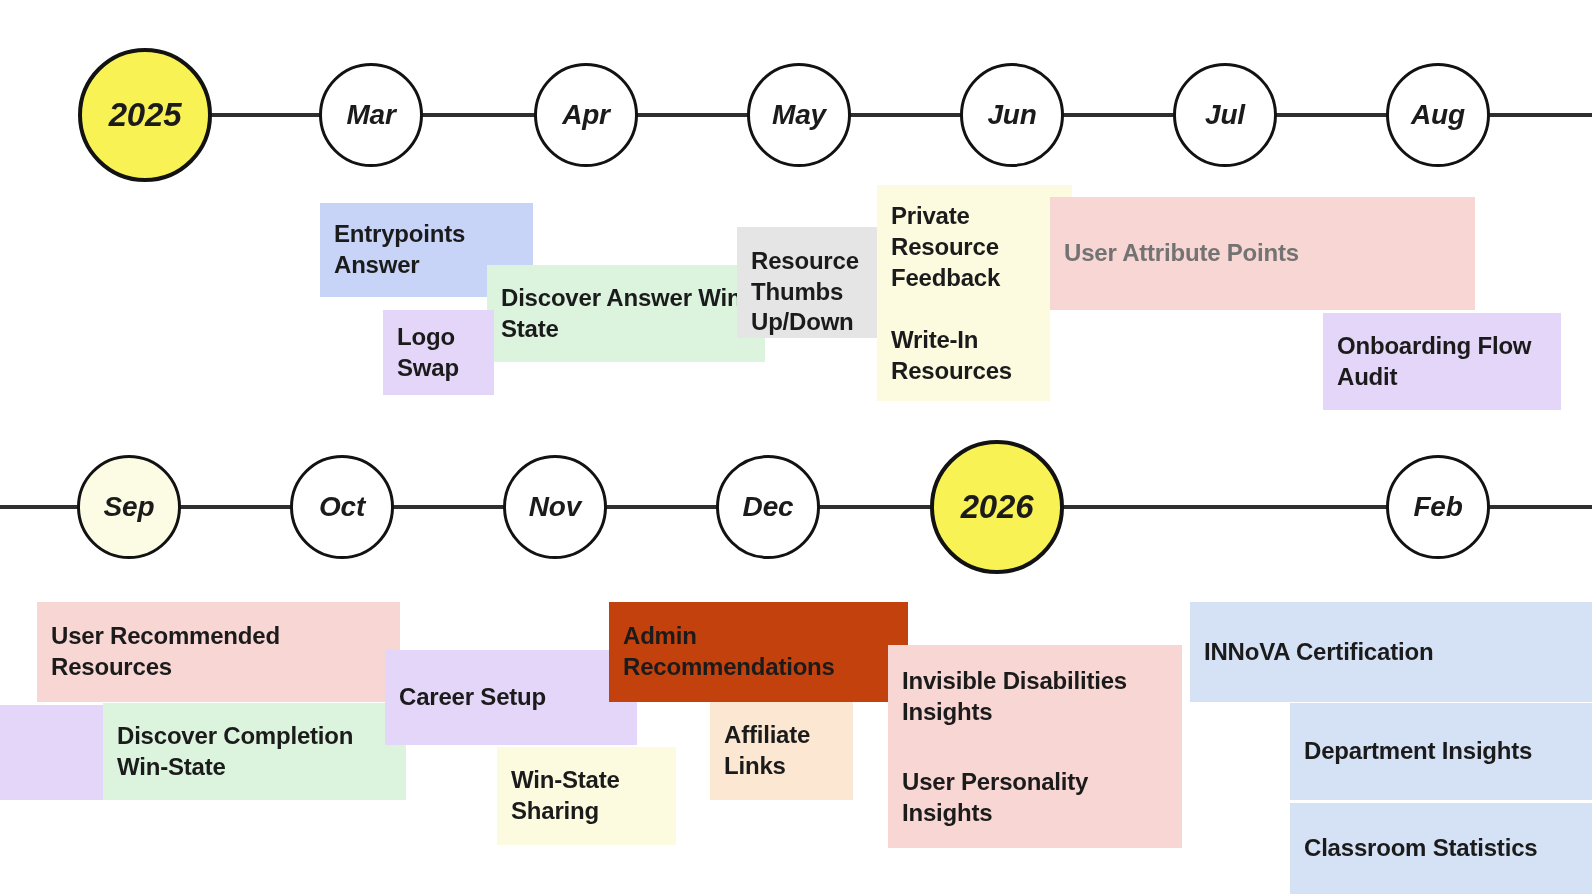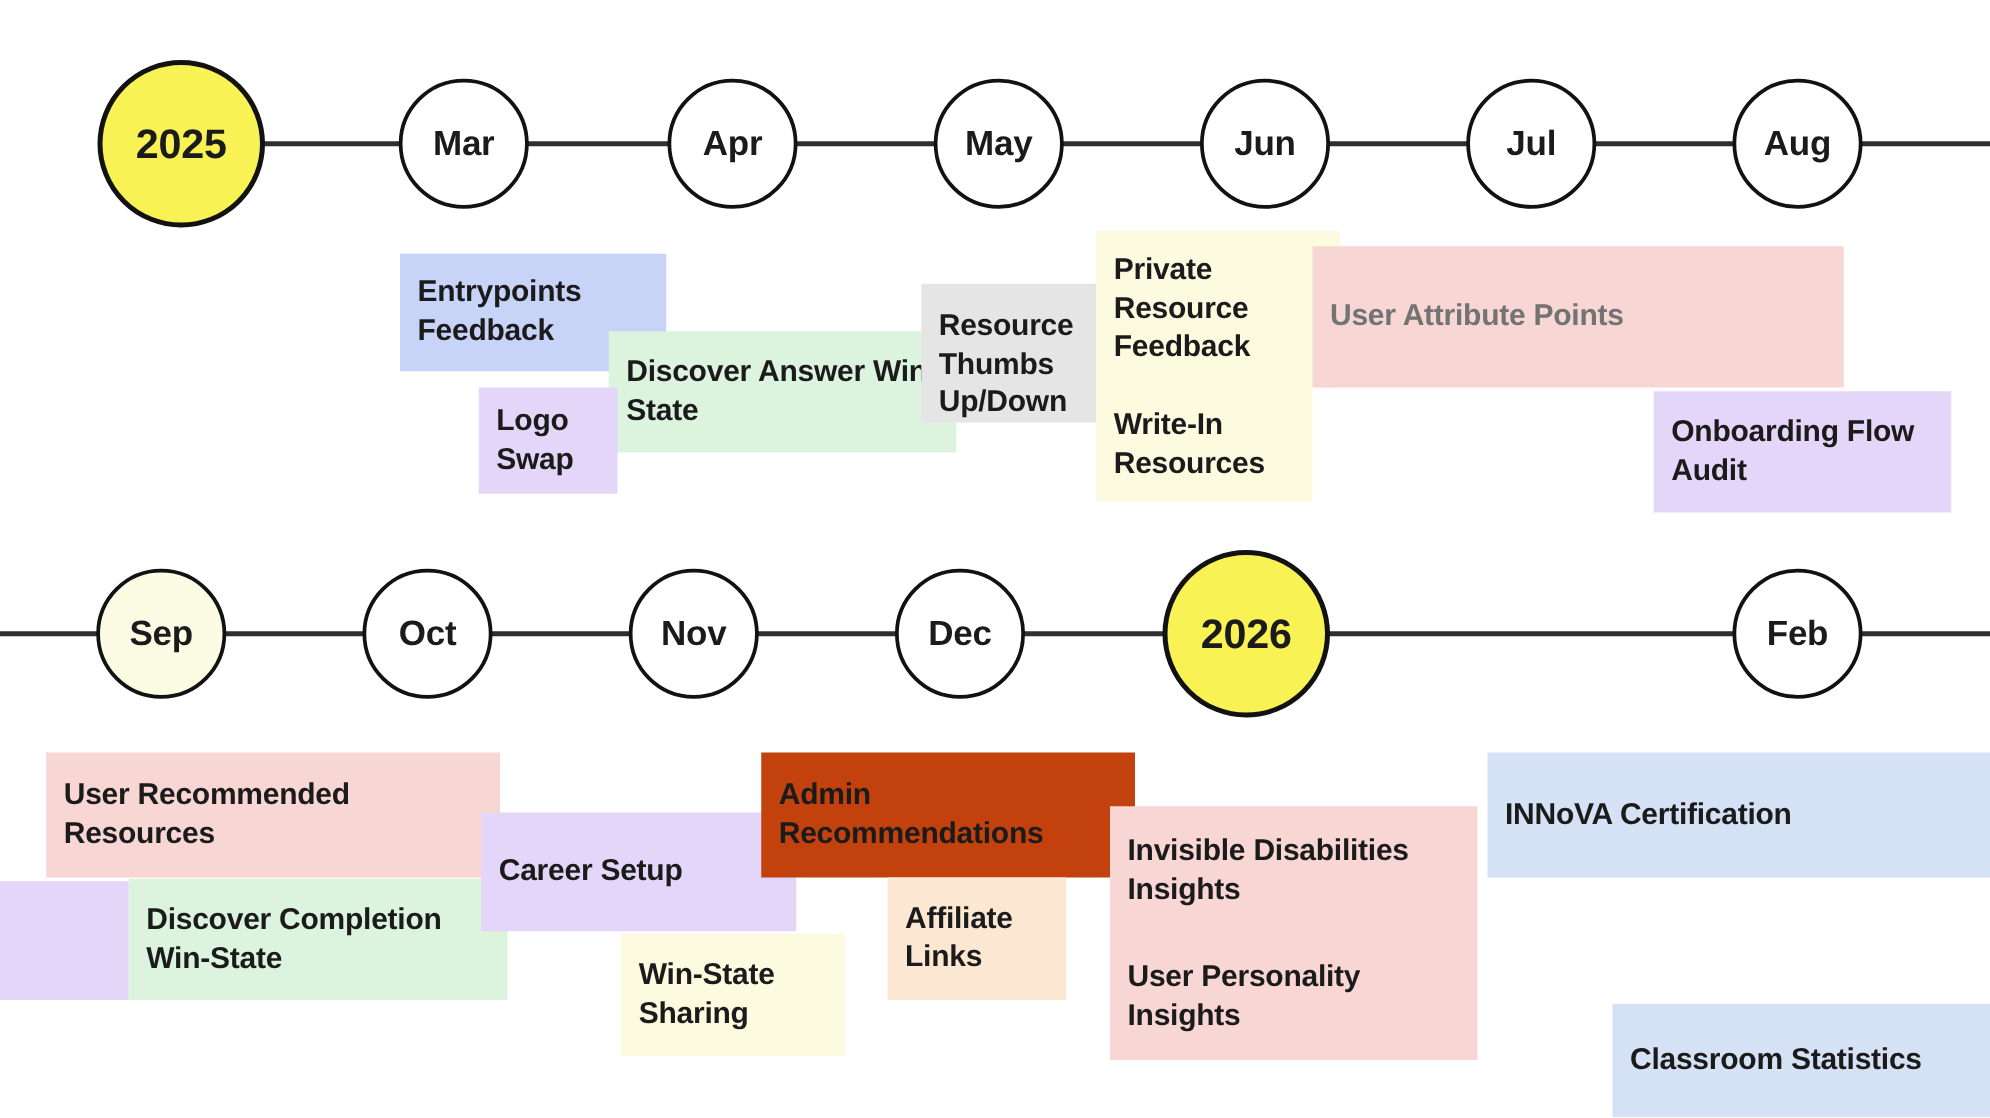--- a/index.html
+++ b/index.html
@@ -20,20 +20,21 @@
   .node {
     position: absolute;
     border-radius: 50%;
     border: 3px solid #121212;
     display: flex;
     align-items: center;
     justify-content: center;
     font-weight: 700;
     font-size: 28px;
     letter-spacing: -0.2px;
+    font-style: italic;
   }
   .node.year {
     border-width: 4px;
     font-size: 33px;
   }
   .node span { display: block; }
 
   .task {
     position: absolute;
     display: flex;
@@ -45,21 +46,21 @@
     letter-spacing: -0.2px;
   }
   .task span { display: block; }
 </style>
 </head>
 <body>
 
 <div id="canvas" style="width: 1592px; height: 894px;">
     <div class="tl-line" style="left: 140px; top: 113px; width: 1452px; background: rgb(47, 47, 47);"></div>
     <div class="task" style="left: 320px; top: 203px; width: 213px; height: 94px; background: rgb(200, 211, 248); color: rgb(27, 27, 27);">
-      <span>Entrypoints Feedback</span>
+      <span>Entrypoints Answer</span>
     </div>
     <div class="task" style="left: 487px; top: 265px; width: 278px; height: 97px; background: rgb(220, 243, 222); color: rgb(27, 27, 27);">
       <span>Discover Answer Win-State</span>
     </div>
     <div class="task" style="left: 383px; top: 310px; width: 111px; height: 85px; background: rgb(227, 214, 248); color: rgb(27, 27, 27);">
       <span>Logo Swap</span>
     </div>
     <div class="task" style="left: 737px; top: 227px; width: 140px; height: 111px; background: #e5e5e5; color: rgb(27, 27, 27); align-items: flex-end;">
       <span>Resource Thumbs Up/Down</span>
     </div>
@@ -120,20 +121,23 @@
     </div>
     <div class="task" style="left: 888px; top: 645px; width: 294px; height: 103px; background: rgb(248, 214, 211); color: rgb(27, 27, 27);">
       <span>Invisible Disabilities Insights</span>
     </div>
     <div class="task" style="left: 888px; top: 748px; width: 294px; height: 100px; background: rgb(248, 214, 211); color: rgb(27, 27, 27);">
       <span>User Personality Insights</span>
     </div>
     <div class="task" style="left: 1190px; top: 602px; width: 402px; height: 100px; background: rgb(213, 225, 244); color: rgb(27, 27, 27);">
       <span>INNoVA Certification</span>
     </div>
+    <div class="task" style="left: 1290px; top: 703px; width: 302px; height: 97px; background: rgb(213, 225, 244); color: rgb(27, 27, 27);">
+      <span>Department Insights</span>
+    </div>
     <div class="task" style="left: 1290px; top: 803px; width: 302px; height: 91px; background: rgb(213, 225, 244); color: rgb(27, 27, 27);">
       <span>Classroom Statistics</span>
     </div>
     <div class="node month" style="left: 77px; top: 455px; width: 104px; height: 104px; background: rgb(252, 251, 228); border-color: rgb(18, 18, 18); color: rgb(27, 27, 27);">
       <span>Sep</span>
     </div>
     <div class="node month" style="left: 290px; top: 455px; width: 104px; height: 104px; background: rgb(255, 255, 255); border-color: rgb(18, 18, 18); color: rgb(27, 27, 27);">
       <span>Oct</span>
     </div>
     <div class="node month" style="left: 503px; top: 455px; width: 104px; height: 104px; background: rgb(255, 255, 255); border-color: rgb(18, 18, 18); color: rgb(27, 27, 27);">

